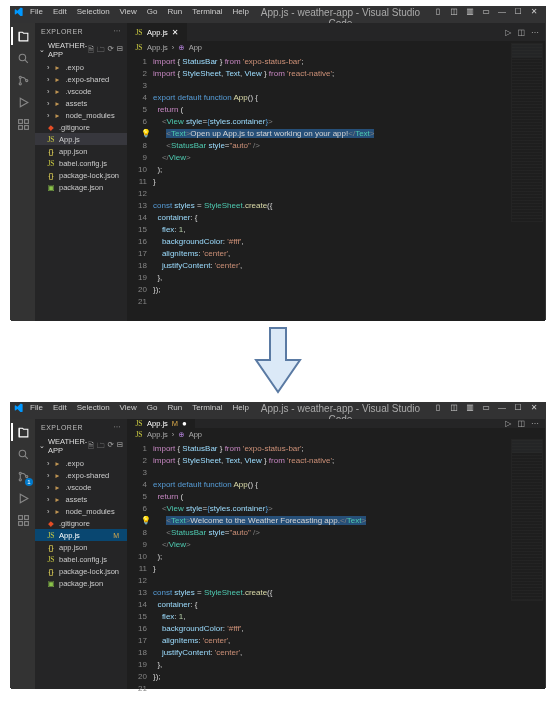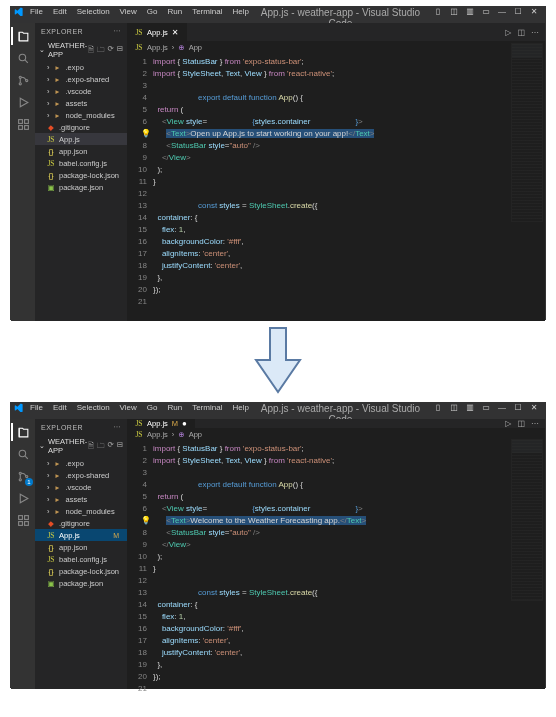--- a/index.html
+++ b/index.html
@@ -39,21 +39,21 @@
   .tab { display:flex; align-items:center; gap:4px; padding:0 8px; background:#1e1e1e; color:#fff; font-size:7.5px; border-right:1px solid #252526; }
   .tab .dot { color:#fff; font-size:8px; }
   .tab-actions { margin-left:auto; display:flex; align-items:center; gap:6px; padding:0 6px; color:#aaa; }
   .crumbs { padding:2px 8px; font-size:7.5px; color:#aaa; background:#1e1e1e; display:flex; align-items:center; gap:4px; }
   .code { display:flex; font-family:Consolas,monospace; font-size:8px; line-height:12px; position:relative; }
   .gutter { width:26px; text-align:right; color:#858585; padding:2px 6px 2px 0; user-select:none; }
   .gutter div { height:12px; }
   .lines { flex:1; padding:2px 0; white-space:pre; color:#d4d4d4; overflow:hidden; }
   .lines div { height:12px; }
   .tk-k { color:#c586c0; }   
-  .tk-b { color:#569cd6;margin-left:45px; }   
+  .tk-b { color:#569cd6; }   
   .tk-s { color:#ce9178;margin-top:38px; }   
   .tk-t { color:#4ec9b0; }   
   .tk-f { color:#dcdcaa; }   
   .tk-c { color:#9cdcfe; }   
   .tk-n { color:#b5cea8; }   
   .tk-p { color:#808080; }   
   .sel-hl { background:#264f78; }
   .bulb { position:absolute; left:14px; color:#ffcc00; font-size:8px; }
   .minimap { position:absolute; right:2px; top:20px; width:32px; height:60%; background:linear-gradient(#2a2d2e 0 8%, transparent 8%); opacity:.5; pointer-events:none; border:1px solid #2a2a2a; }
   .minimap::before{content:"";position:absolute;inset:0;background:repeating-linear-gradient(#444 0 1px, transparent 1px 3px);opacity:.3;}

